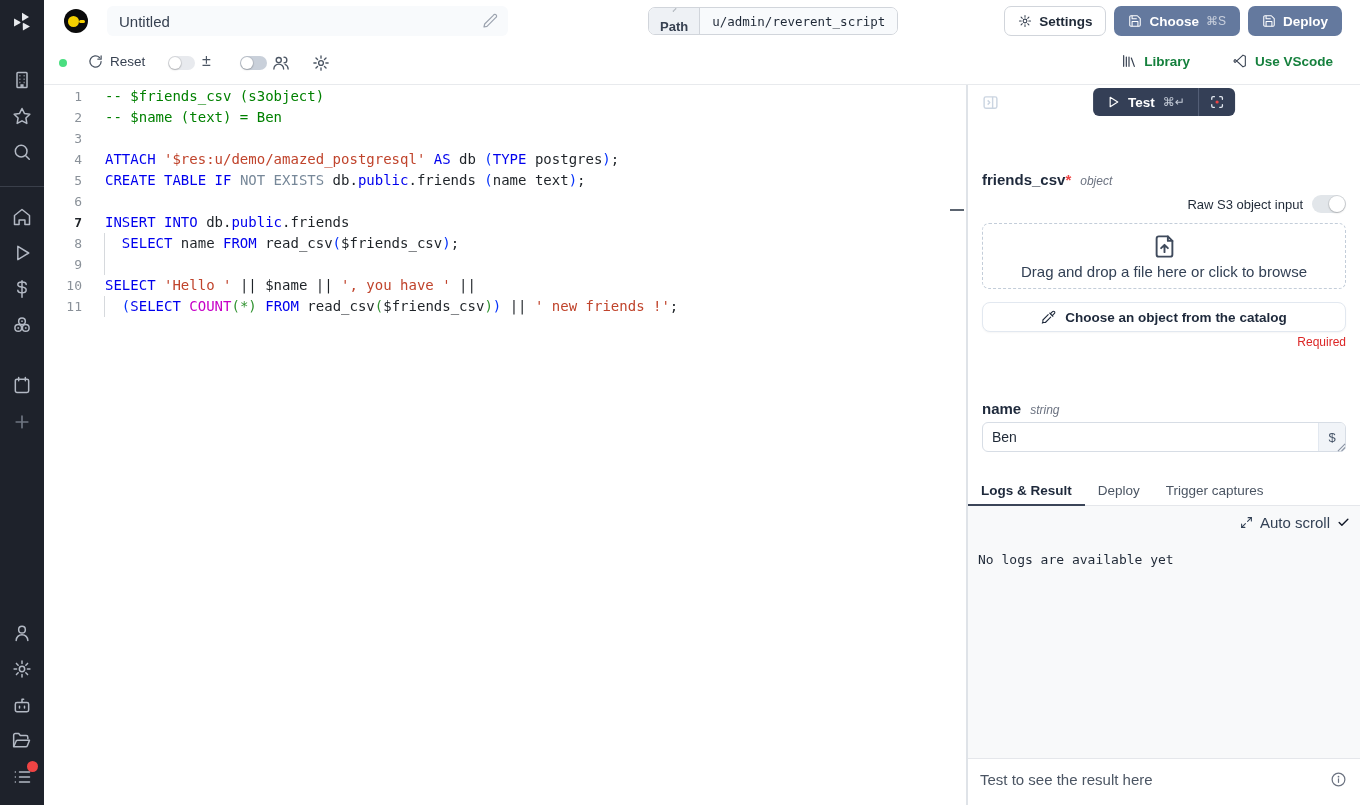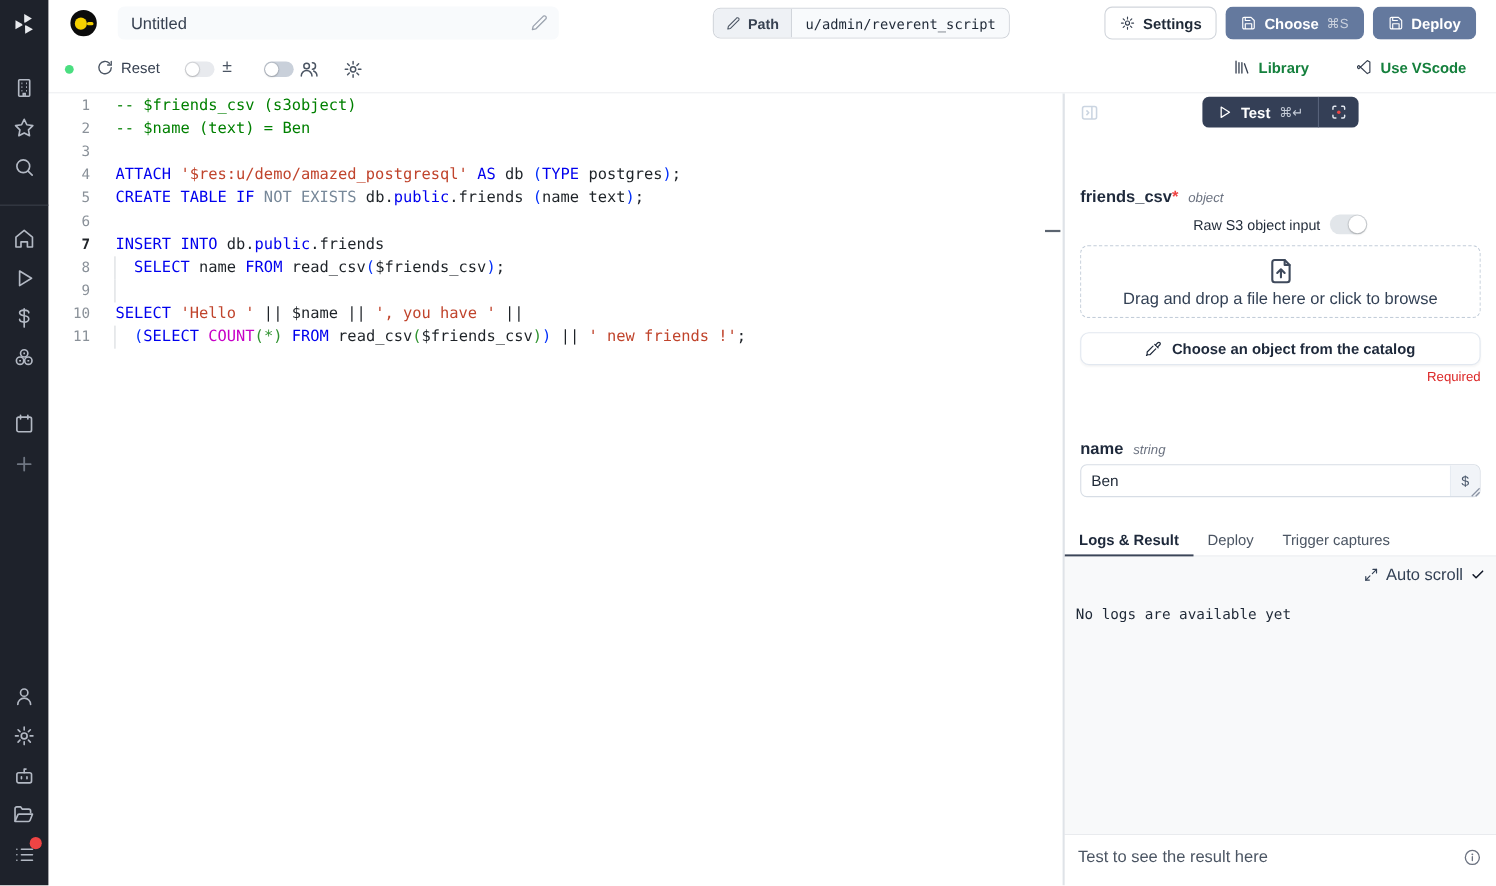--- a/index.html
+++ b/index.html
@@ -17,21 +17,21 @@
 
   
   .topbar { position:absolute; left:44px; top:0; width:1316px; height:42px; background:#fff; }
   .duck { position:absolute; left:20px; top:9px; width:24px; height:24px; border-radius:50%; background:#0b0b0b; }
   .duck i { position:absolute; left:4px; top:7px; width:11px; height:11px; border-radius:50%; background:#f5d000; }
   .duck b { position:absolute; right:3px; top:10.5px; width:6px; height:3.5px; border-radius:2px; background:#f5d000; }
   .title-wrap { position:absolute; left:63px; top:6px; width:401px; height:30px; background:#f8fafc; border-radius:6px; }
   .title-wrap input { width:100%; height:100%; border:0; outline:0; background:transparent; font:15px "Liberation Sans",sans-serif; color:#374151; padding:0 34px 0 12px; }
   .title-pencil { position:absolute; right:10px; top:7px; width:16px; height:16px; color:#9ca3af; }
   .path-chip { position:absolute; left:604px; top:7px; height:28px; display:flex; align-items:stretch; border:1px solid #d1d5db; border-radius:7px; overflow:hidden; font-size:13px; }
-  .path-chip .seg1 { display:flex; align-items:center; gap:7px; background:#eef1f5; padding:0 11px; color:#374151; font-weight:600; cursor:pointer; }
+  .path-chip .seg1 { display:flex; align-items:center; gap:7px; background:#eef1f5; padding:0 11px; color:#374151; font-weight:600; cursor:pointer;flex-direction:column; }
   .path-chip .seg2 { display:flex; align-items:center; background:#f8fafc; padding:0 12px; color:#1f2937; font-family:"DejaVu Sans Mono",monospace; font-size:12.5px; border-left:1px solid #d1d5db; }
   .tb-right { position:absolute; right:18px; top:6px; display:flex; gap:8px; }
   .btn { display:flex; align-items:center; gap:7px; height:30px; padding:0 13px; border-radius:7px; font-size:13.5px; font-weight:700; cursor:pointer; border:1px solid transparent; }
   .btn svg { width:14px; height:14px; }
   .btn.white { background:#fff; border-color:#d1d5db; color:#1f2937; }
   .btn.slate { background:#64799e; color:#fff; }
   .btn .kbd { font-weight:400; font-size:12px; color:rgba(255,255,255,.65); }
 
   
   .toolbar { position:absolute; left:44px; top:42px; width:1316px; height:43px; background:#fff; border-bottom:1px solid #e8eaed; }
@@ -71,21 +71,21 @@
   .test-main { display:flex; align-items:center; gap:8px; padding:0 13px; }
   .test-main svg { width:14px; height:14px; }
   .test-main .lbl { font-size:13.5px; font-weight:700; }
   .test-main .kbd { font-size:12px; color:#c3cad6; }
   .test-sep { width:1px; background:#57627a; }
   .test-cap { display:flex; align-items:center; justify-content:center; width:36px; }
   .field-head { display:flex; align-items:baseline; gap:9px; margin-top:11px; }
   .fname { font-size:15px; font-weight:700; color:#1e293b;margin-top:44px; }
   .fstar { color:#ef4444; font-weight:700; }
   .ftype { font-size:12px; font-style:italic; color:#6b7280; }
-  .raw-row { display:flex; align-items:center; justify-content:center; gap:9px; margin-top:7px; font-size:13px; color:#1f2937; }
+  .raw-row { display:flex; align-items:center; justify-content:flex-end; gap:9px; margin-top:7px; font-size:13px; color:#1f2937; }
   .tg3 { position:relative; width:34px; height:18px; border-radius:999px; background:#e2e6ea; cursor:pointer; }
   .tg3 .knob { position:absolute; right:1px; top:1px; width:16px; height:16px; border-radius:50%; background:#fff; box-shadow:0 0 0 1px rgba(0,0,0,.08),0 1px 2px rgba(0,0,0,.18); }
   .dropzone { margin-top:10px; height:66px; border:1px dashed #c3cdd9; border-radius:7px; display:flex; flex-direction:column; align-items:center; justify-content:center; gap:3px; cursor:pointer; }
   .dropzone svg { width:27px; height:27px; color:#3f4a5c; }
   .dz-label { font-size:15px; font-weight:500; color:#334155; }
   .catalog-btn { margin-top:13px; height:30px; border:1px solid #e2e8f0; border-radius:8px; background:#fff; box-shadow:0 1px 2px rgba(0,0,0,.04); display:flex; align-items:center; justify-content:center; gap:9px; font-size:13.5px; font-weight:700; color:#1e293b; cursor:pointer; }
   .catalog-btn svg { width:15px; height:15px; color:#1e293b; }
   .required { margin-top:3px; text-align:right; font-size:12px; color:#dc2626; }
   .fh2 { margin-top:7px; }
   .input-row { position:relative; margin-top:5px; height:30px; }

